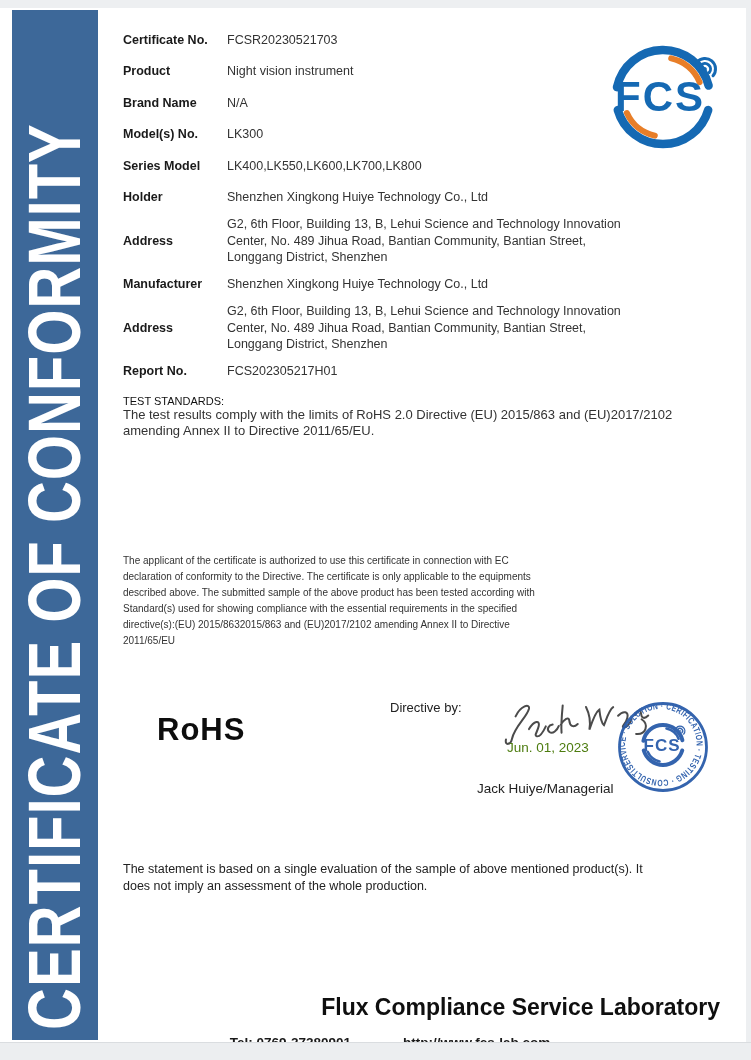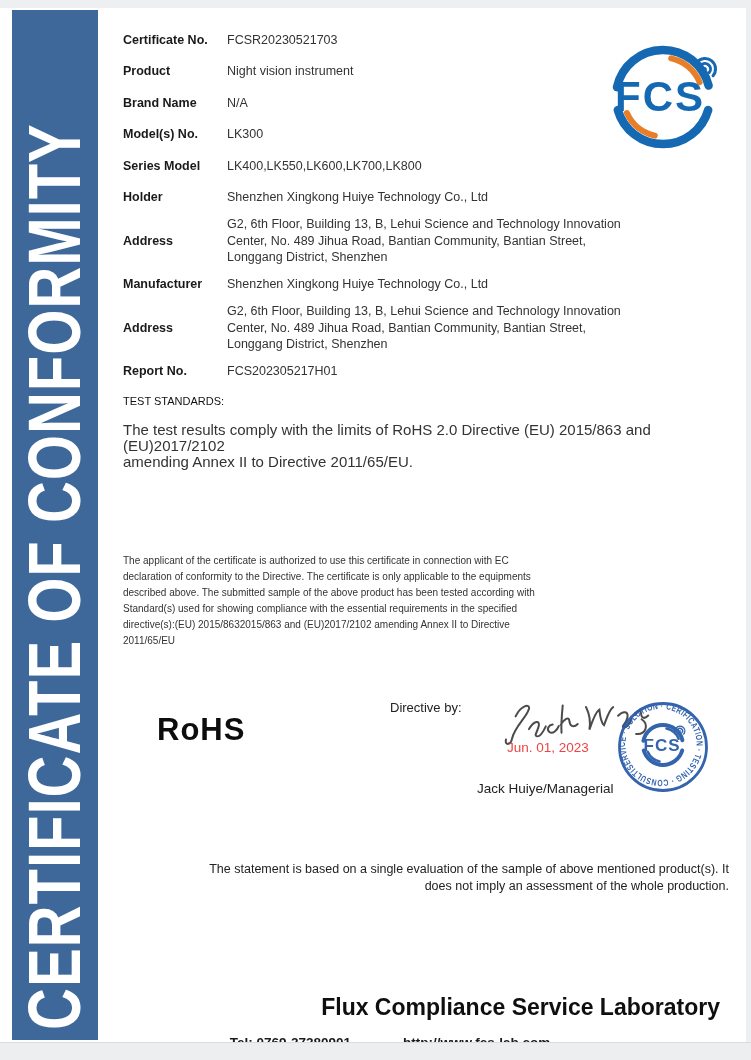--- a/index.html
+++ b/index.html
@@ -27,32 +27,32 @@
 
   
   .fields { position:absolute; left:123px; top:24px; width:604px; font-size:12.5px; }
   .frow { display:flex; align-items:center; min-height:31.5px; }
   .frow.multi { padding:3px 0; }
   .flabel { width:104px; flex:none; font-weight:bold; color:#1a1a1a; }
   .fvalue { flex:1; line-height:16.5px; color:#333; white-space:pre-line; }
 
   .test-standards { position:absolute; left:123px; top:395px; width:606px; }
   .ts-heading { font-weight:normal; font-size:11px; color:#111; }
-  .ts-body { margin-top:15px; font-size:15px; line-height:16px; color:#333; white-space:pre-line; }
+  .ts-body { font-size:13px; line-height:16px; color:#333; white-space:pre-line; }
 
   .auth { position:absolute; left:123px; top:553px; width:614px; font-size:10px; line-height:16px; color:#333; white-space:pre-line; }
 
   .rohs { position:absolute; left:157px; top:712px; font-size:31px; font-weight:bold; letter-spacing:1px; color:#0d0d0d; }
   .approved-by { position:absolute; left:390px; top:700px; font-size:13px; color:#222; }
   .signature { position:absolute; left:502px; top:690px; }
-  .sig-date { position:absolute; left:507px; top:740px; font-size:13.5px; color:#ef4444; }
+  .sig-date { position:absolute; left:507px; top:740px; font-size:13.5px; color:#4d7c0f; }
   .signer { position:absolute; left:477px; top:781px; font-size:13.5px; color:#222; }
   .stamp { position:absolute; left:613px; top:697px; opacity:0.95; }
 
-  .statement { position:absolute; left:123px; top:861px; width:606px; font-size:12.5px; line-height:16.5px; color:#222; white-space:pre-line;text-align:right; }
+  .statement { position:absolute; left:123px; top:861px; width:606px; font-size:12.5px; line-height:16.5px; color:#222; white-space:pre-line; }
 
   .footer { position:absolute; left:60px; top:994px; width:660px; text-align:right; }
   .footer-name { font-size:23px; font-weight:bold; color:#0f0f0f; }
   .footer-contact { margin-top:14px; display:flex; justify-content:center; gap:52px; font-size:13.5px; font-weight:bold; color:#1a1a1a; }
 </style>
 </head>
 <body>
 
 <div class="canvas">
 

